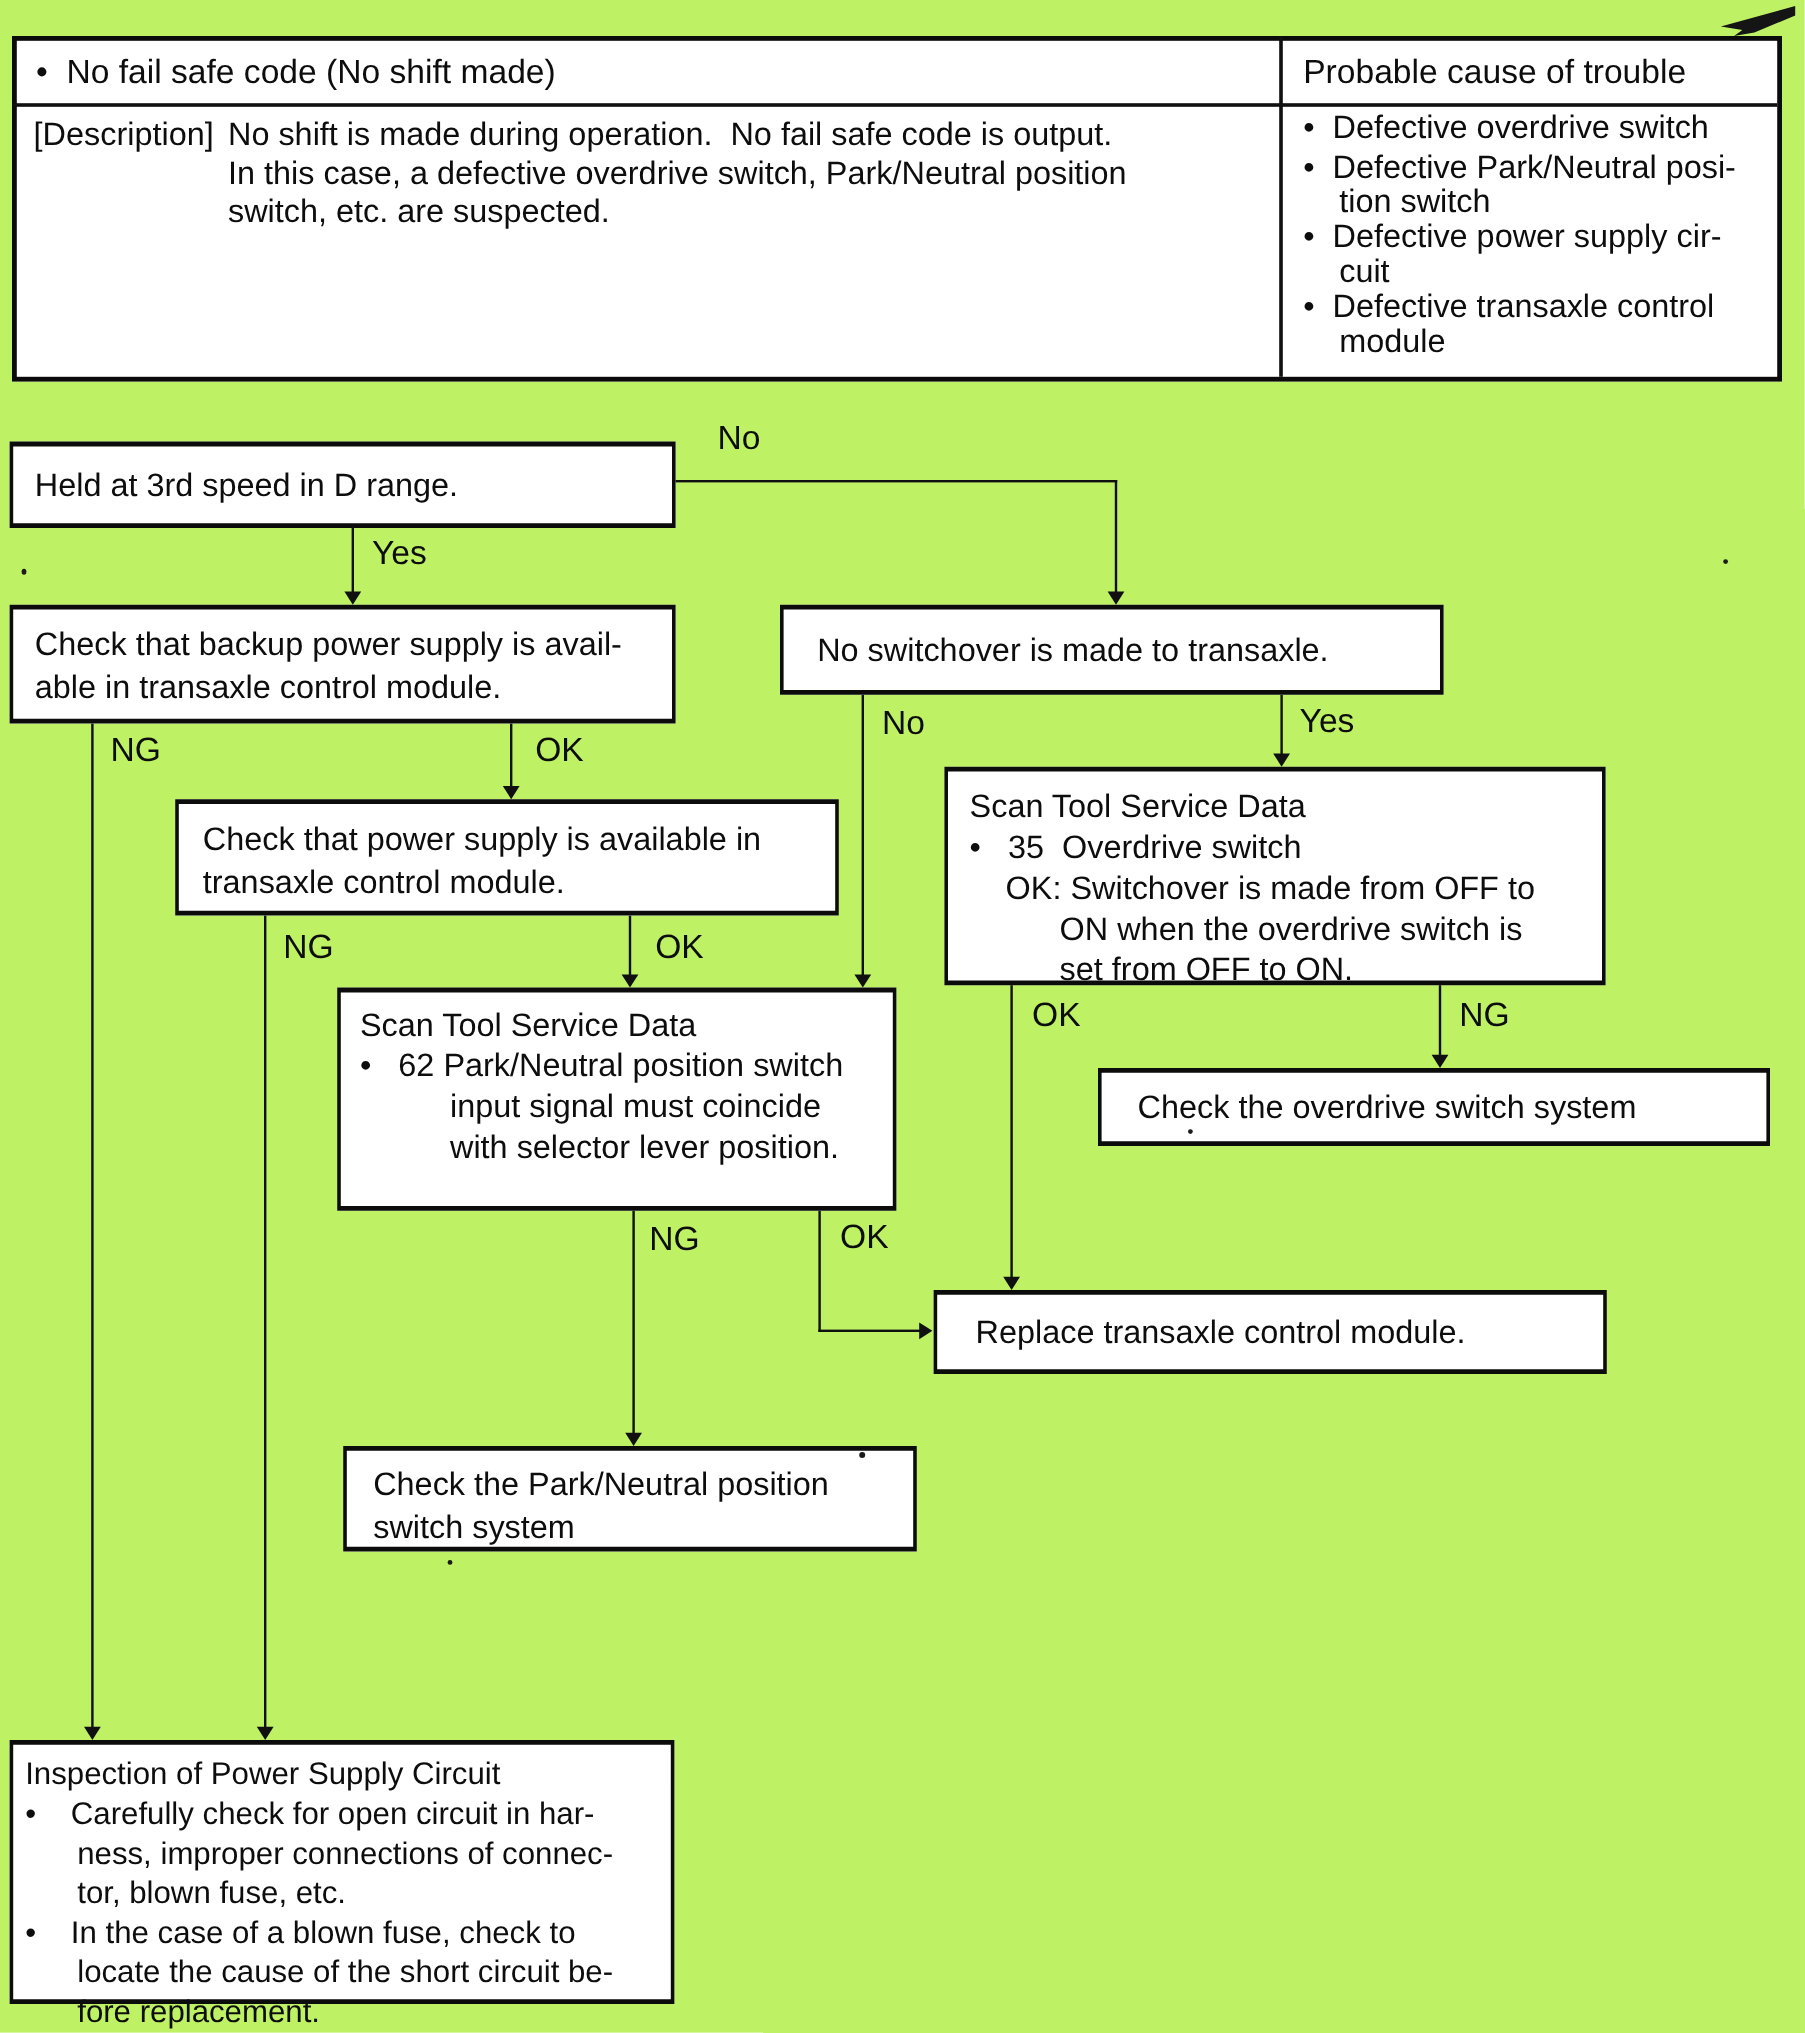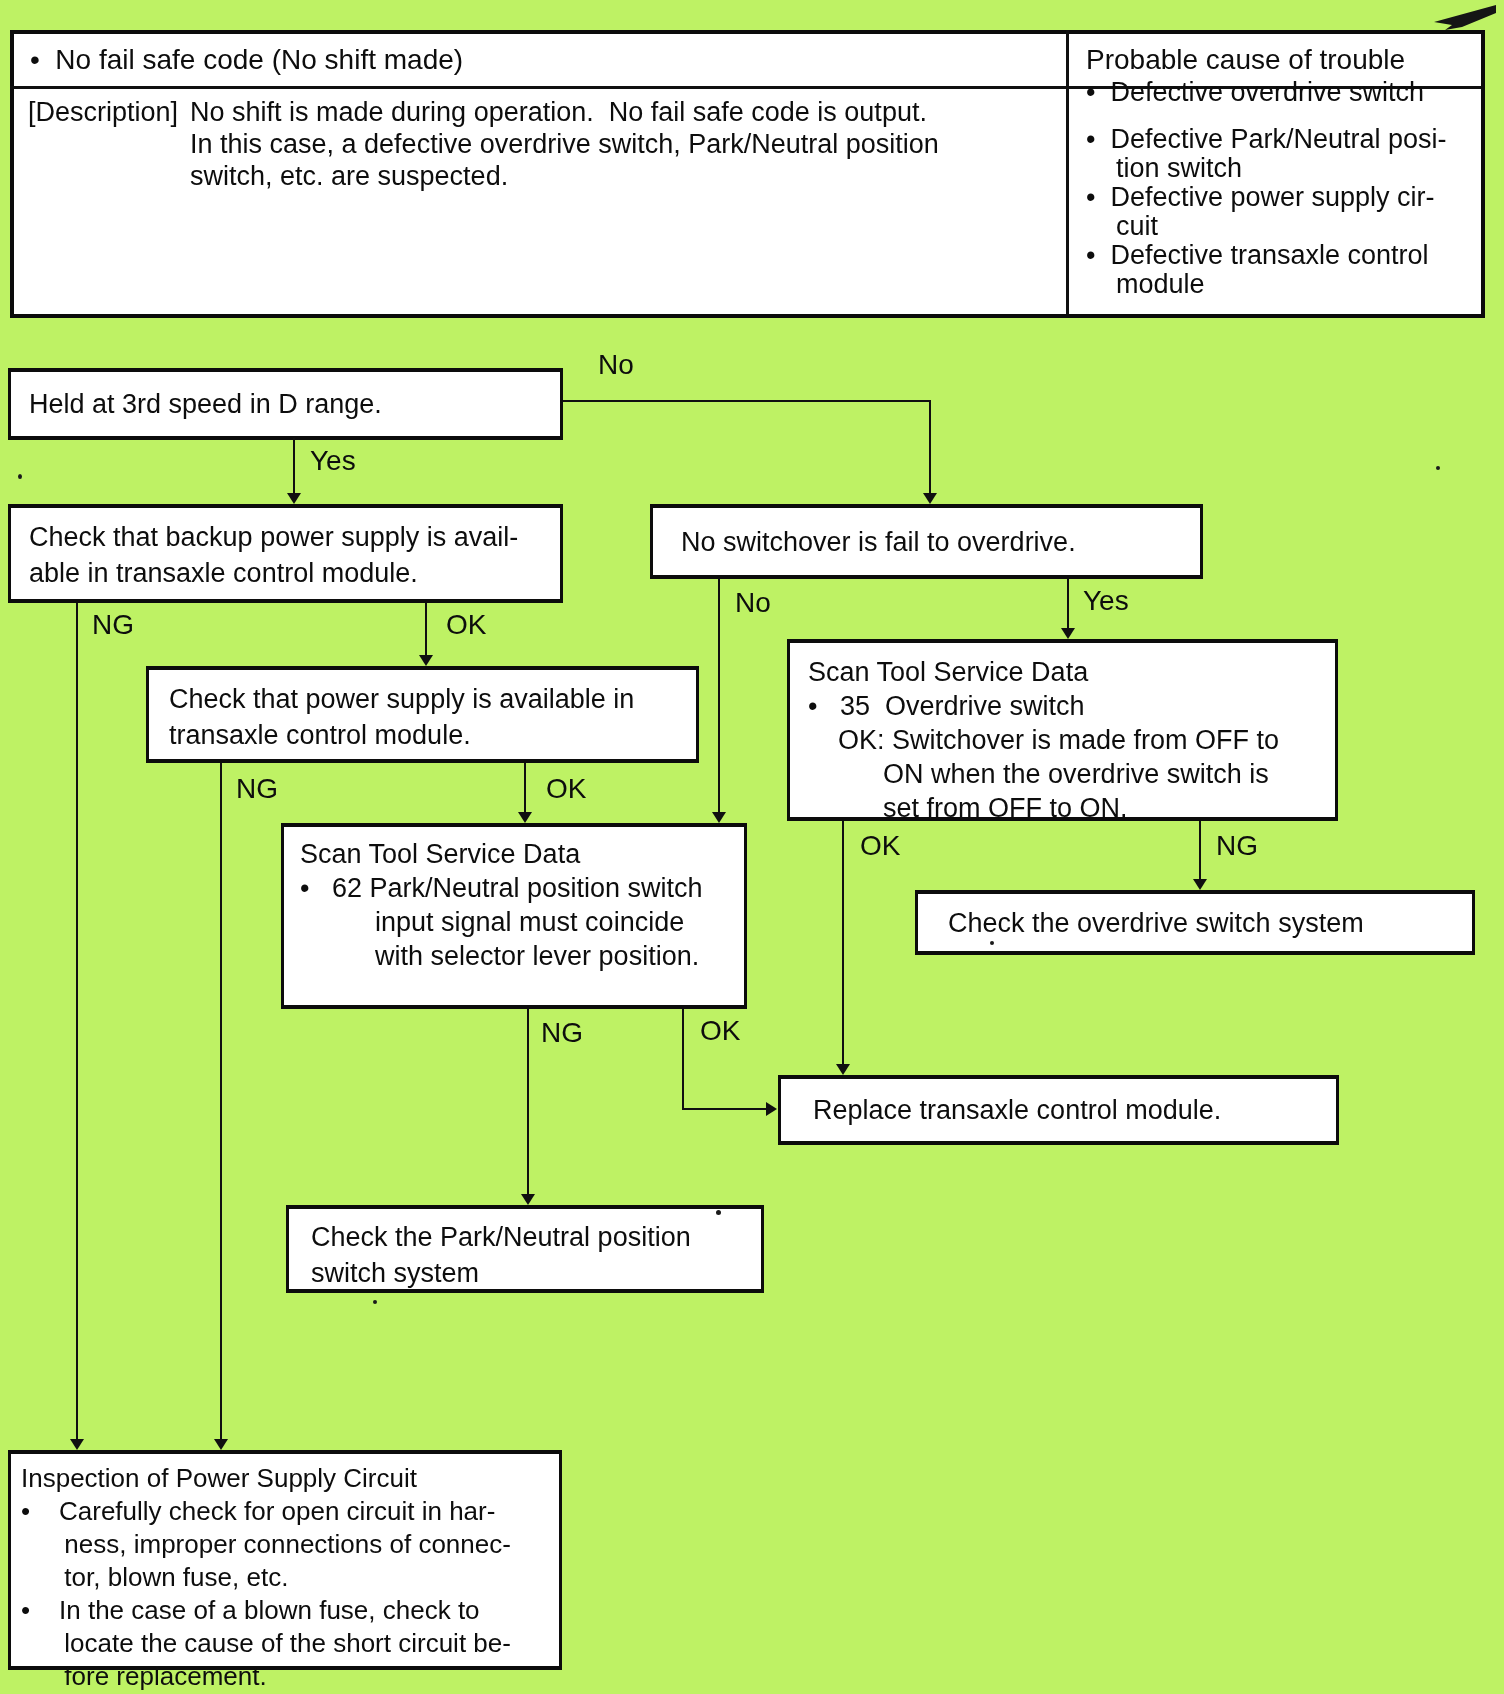--- a/index.html
+++ b/index.html
@@ -33,40 +33,40 @@
 
   <div id="fault-table">
     <div class="vline" style="left:1052px;top:-4px;width:3px;height:284px;"></div>
     <div class="hline" style="left:-4px;top:52px;width:1471px;height:3px;"></div>
     <div class="txt" style="left:16px;top:10px;font-size:28px;">•  No fail safe code (No shift made)</div>
     <div class="txt" style="left:1072px;top:10px;font-size:28px;">Probable cause of trouble</div>
     <div class="txt" style="left:14px;top:62px;">[Description]</div>
     <div class="txt" style="left:176px;top:62px;">No shift is made during operation.  No fail safe code is output.</div>
     <div class="txt" style="left:176px;top:94px;">In this case, a defective overdrive switch, Park/Neutral position</div>
     <div class="txt" style="left:176px;top:126px;">switch, etc. are suspected.</div>
-    <div class="txt" style="left:1072px;top:44px;line-height:29px;">•  Defective overdrive switch</div>
+    <div class="txt" style="left:1072px;top:58px;line-height:29px;">•  Defective overdrive switch</div>
     <div class="txt" style="left:1072px;top:91px;line-height:29px;">•  Defective Park/Neutral posi-</div>
     <div class="txt" style="left:1072px;top:120px;line-height:29px;">    tion switch</div>
     <div class="txt" style="left:1072px;top:149px;line-height:29px;">•  Defective power supply cir-</div>
     <div class="txt" style="left:1072px;top:178px;line-height:29px;">    cuit</div>
     <div class="txt" style="left:1072px;top:207px;line-height:29px;">•  Defective transaxle control</div>
     <div class="txt" style="left:1072px;top:236px;line-height:29px;">    module</div>
   </div>
 
   <div class="box center" style="left:8px;top:368px;width:555px;height:72px;padding-left:18px;">
     <div class="line">Held at 3rd speed in D range.</div>
   </div>
 
   <div class="box" style="left:8px;top:504px;width:555px;height:99px;padding:11px 0 0 18px;">
     <div class="line" style="line-height:36px;">Check that backup power supply is avail-</div>
     <div class="line" style="line-height:36px;">able in transaxle control module.</div>
   </div>
 
   <div class="box center" style="left:650px;top:504px;width:553px;height:75px;padding-left:28px;">
-    <div class="line">No switchover is fail to overdrive.</div>
+    <div class="line">No switchover is made to transaxle.</div>
   </div>
 
   <div class="box" style="left:146px;top:666px;width:553px;height:97px;padding:11px 0 0 20px;">
     <div class="line" style="line-height:36px;">Check that power supply is available in</div>
     <div class="line" style="line-height:36px;">transaxle control module.</div>
   </div>
 
   <div class="box" style="left:281px;top:823px;width:466px;height:186px;padding:10px 0 0 16px;">
     <div class="line">Scan Tool Service Data</div>
     <div class="line">•   62 Park/Neutral position switch</div>

